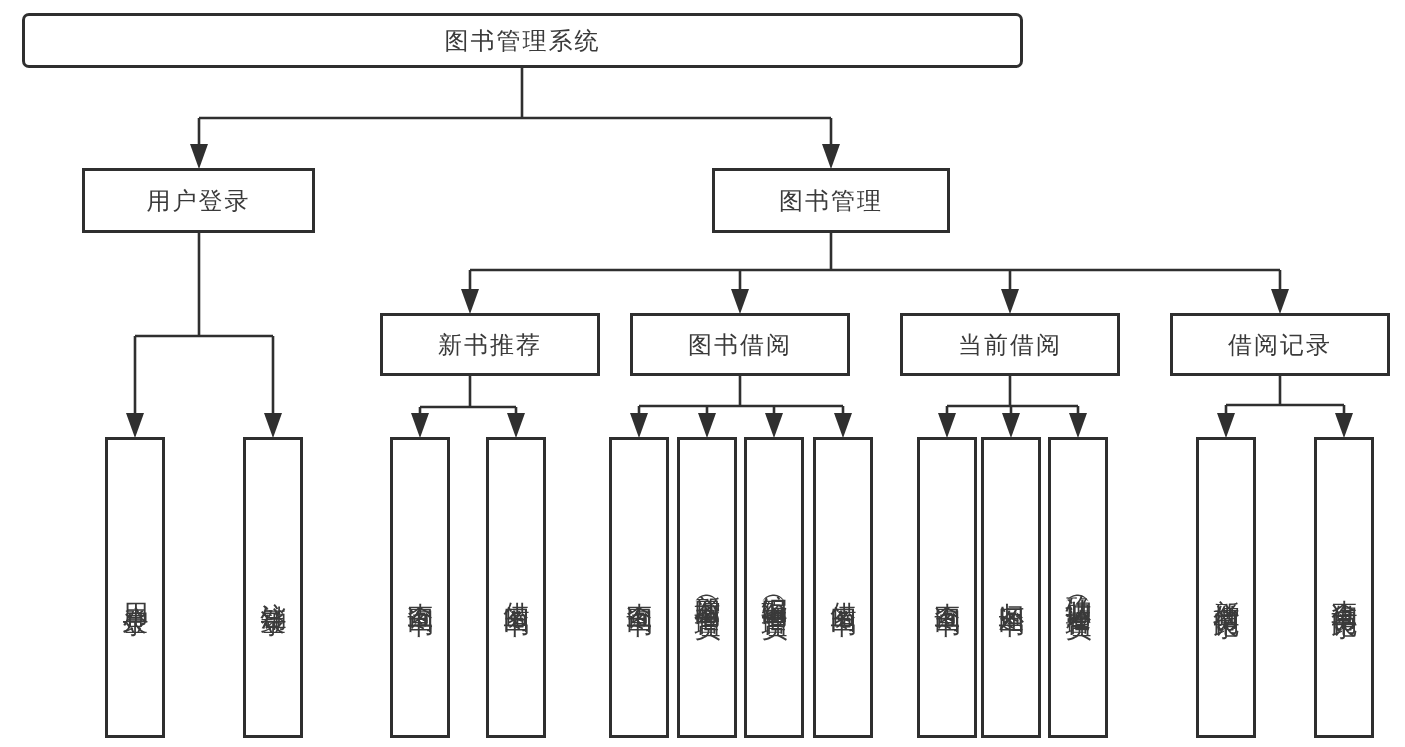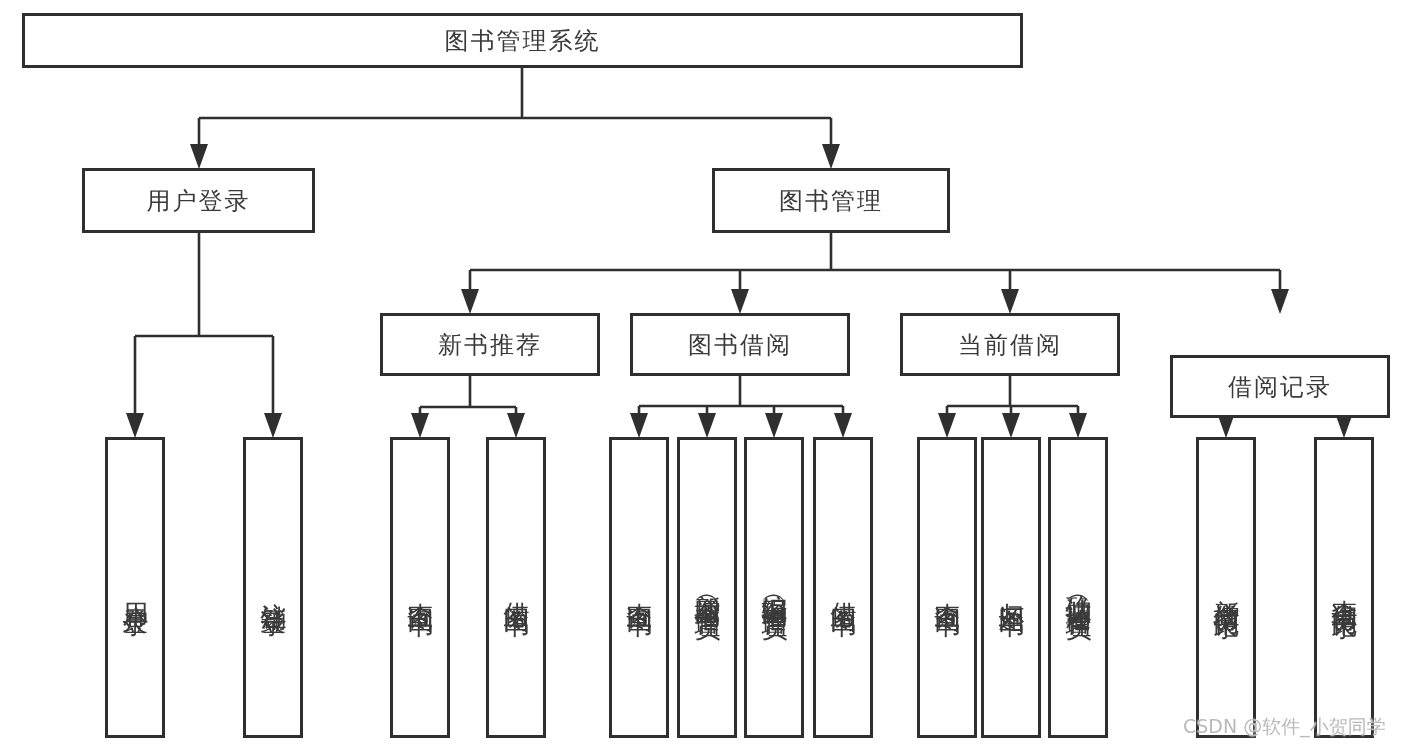--- a/index.html
+++ b/index.html
@@ -39,28 +39,28 @@
     background:var(--background);
   }
   .hbox{
     display:flex;
     align-items:center;
     justify-content:center;
     font-size:24px;
     letter-spacing:2px;
     white-space:nowrap;
   }
-  .root{left:22px;top:13px;width:1001px;height:55px;}
+  .root{left:22px;top:13px;width:1001px;height:55px;border-radius:7px;}
   .l2a{left:82px;top:168px;width:233px;height:65px;}
   .l2b{left:712px;top:168px;width:238px;height:65px;}
   .l3{top:313px;width:220px;height:63px;}
   .l3a{left:360px;margin-left:20px;}
   .l3b{left:630px;}
   .l3c{left:900px;text-align:center;}
-  .l3d{left:1170px;margin-top:42px;}
+  .l3d{left:1170px;}
   .vbox{
     top:437px;
     width:60px;
     height:301px;
     writing-mode:vertical-rl;
     text-align:center;
     line-height:52px;
     font-size:26px;
     letter-spacing:3px;
   }
@@ -140,15 +140,14 @@
   <div class="box vbox v7">编辑图书（管理员）</div>
   <div class="box vbox v8">借阅图书</div>
 
   <div class="box vbox v9">查询图书</div>
   <div class="box vbox v10">归还图书</div>
   <div class="box vbox v11">确认归还（管理员）</div>
 
   <div class="box vbox v12">新增借阅记录</div>
   <div class="box vbox v13">查询借阅记录</div>
 
-  <div class="watermark">CSDN @软件_小贺同学</div>
 
 </div>
 
 </body></html>

